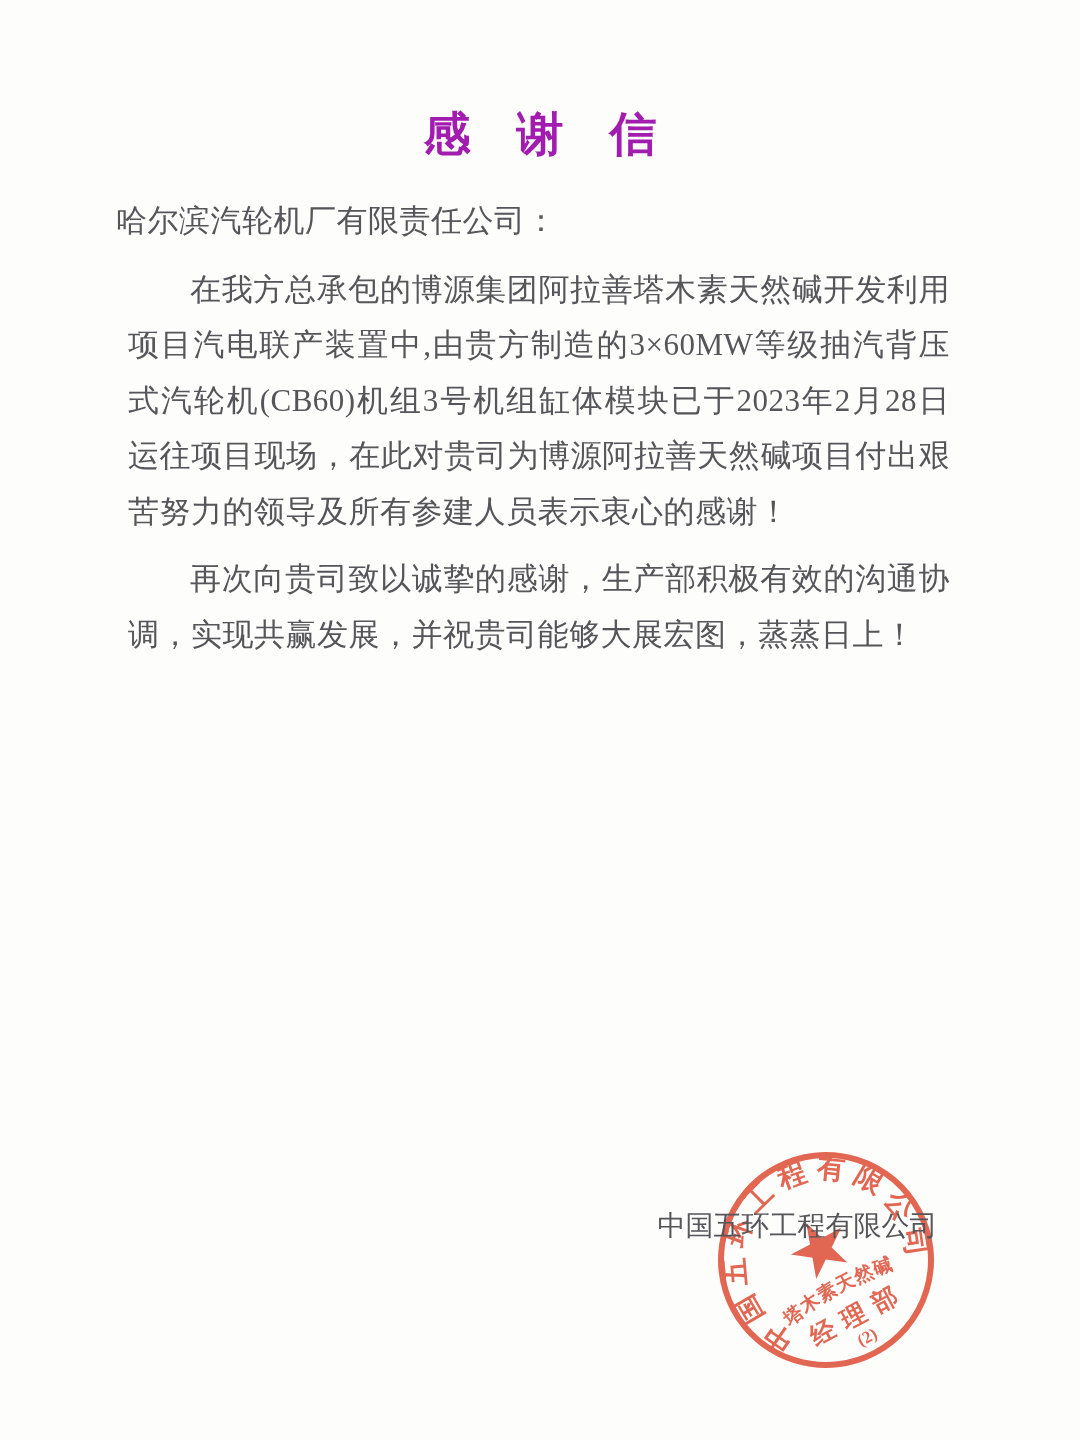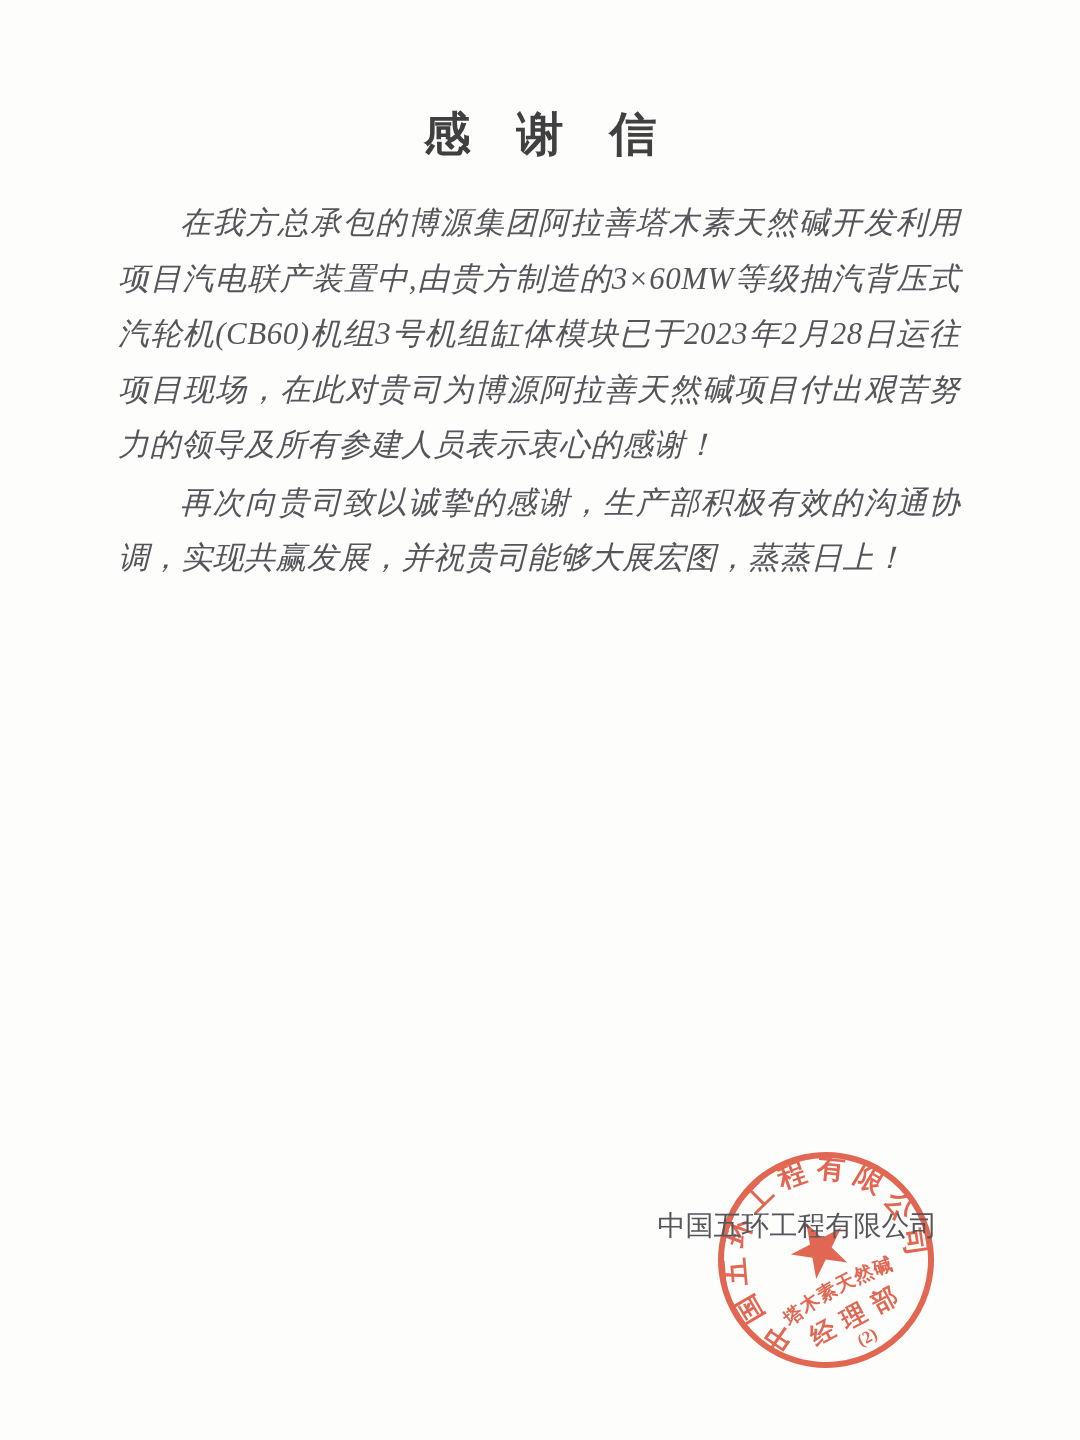--- a/index.html
+++ b/index.html
@@ -18,31 +18,31 @@
   .page{position:relative;width:1080px;height:1440px;background:var(--page-bg);}
   .title{
     position:absolute;top:72px;left:0;width:100%;
     text-align:center;
     font-family:"Liberation Sans","DejaVu Sans",sans-serif;
     font-weight:700;
     font-size:47px;
     letter-spacing:46px;
     padding-left:46px;
     box-sizing:border-box;
-    color:#404040;
+    color:#a21caf;
   }
   .content{
     position:absolute;left:116px;top:193px;width:846px;
     font-size:31px;
     line-height:55.5px;
     text-align:justify;
     letter-spacing:0.5px;
   }
   .greeting{margin:0 0 13px 0;}
-  .para{margin:2px;text-indent:2em;font-style:italic;}
+  .para{margin:12px;text-indent:2em;}
   .signature{
     position:absolute;top:1198px;left:590px;width:415px;
     text-align:center;
     font-size:28px;
     line-height:55.5px;
     z-index:2;
   }
   .sig-line{white-space:nowrap;}
   .stamp{
     position:absolute;left:676px;top:1110px;width:300px;height:300px;
@@ -55,20 +55,21 @@
   .stamp text{font-family:"Liberation Serif","DejaVu Serif",serif;font-weight:700;}
 </style>
 </head>
 <body>
 
 <div class="page">
 
   <h1 class="title">感谢信</h1>
 
   <div class="content">
+    <div class="greeting">哈尔滨汽轮机厂有限责任公司：</div>
     <div id="letter-body">
         <p class="para">在我方总承包的博源集团阿拉善塔木素天然碱开发利用项目汽电联产装置中,由贵方制造的3×60MW等级抽汽背压式汽轮机(CB60)机组3号机组缸体模块已于2023年2月28日运往项目现场，在此对贵司为博源阿拉善天然碱项目付出艰苦努力的领导及所有参建人员表示衷心的感谢！</p>
         <p class="para">再次向贵司致以诚挚的感谢，生产部积极有效的沟通协调，实现共赢发展，并祝贵司能够大展宏图，蒸蒸日上！</p>
       </div>
   </div>
 
   <div class="signature">
     <div class="sig-line">中国五环工程有限公司</div>
   </div>
 

